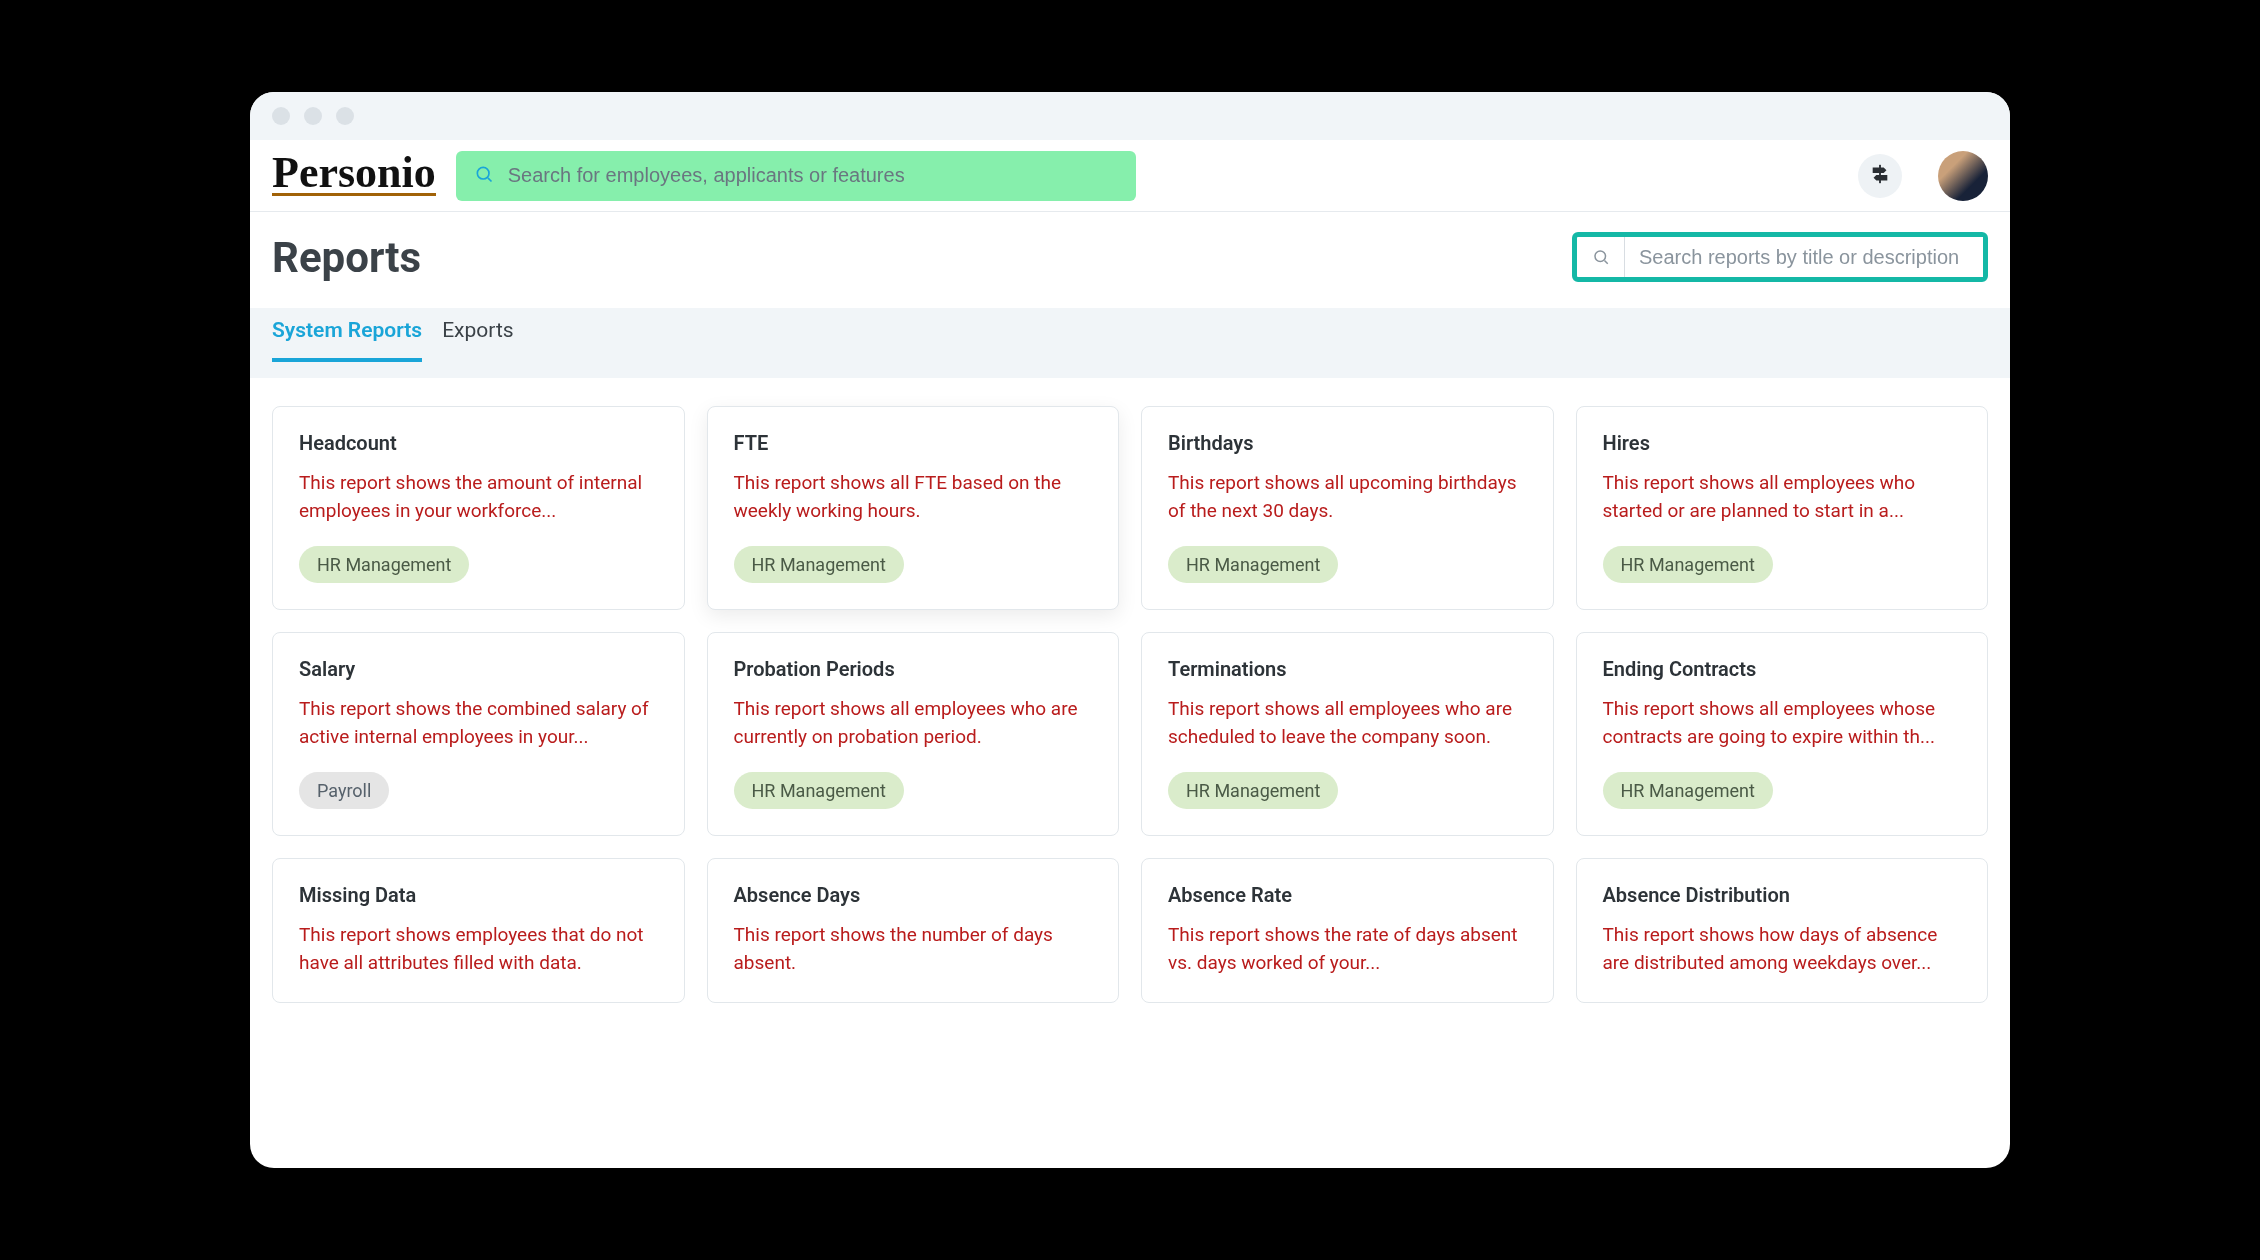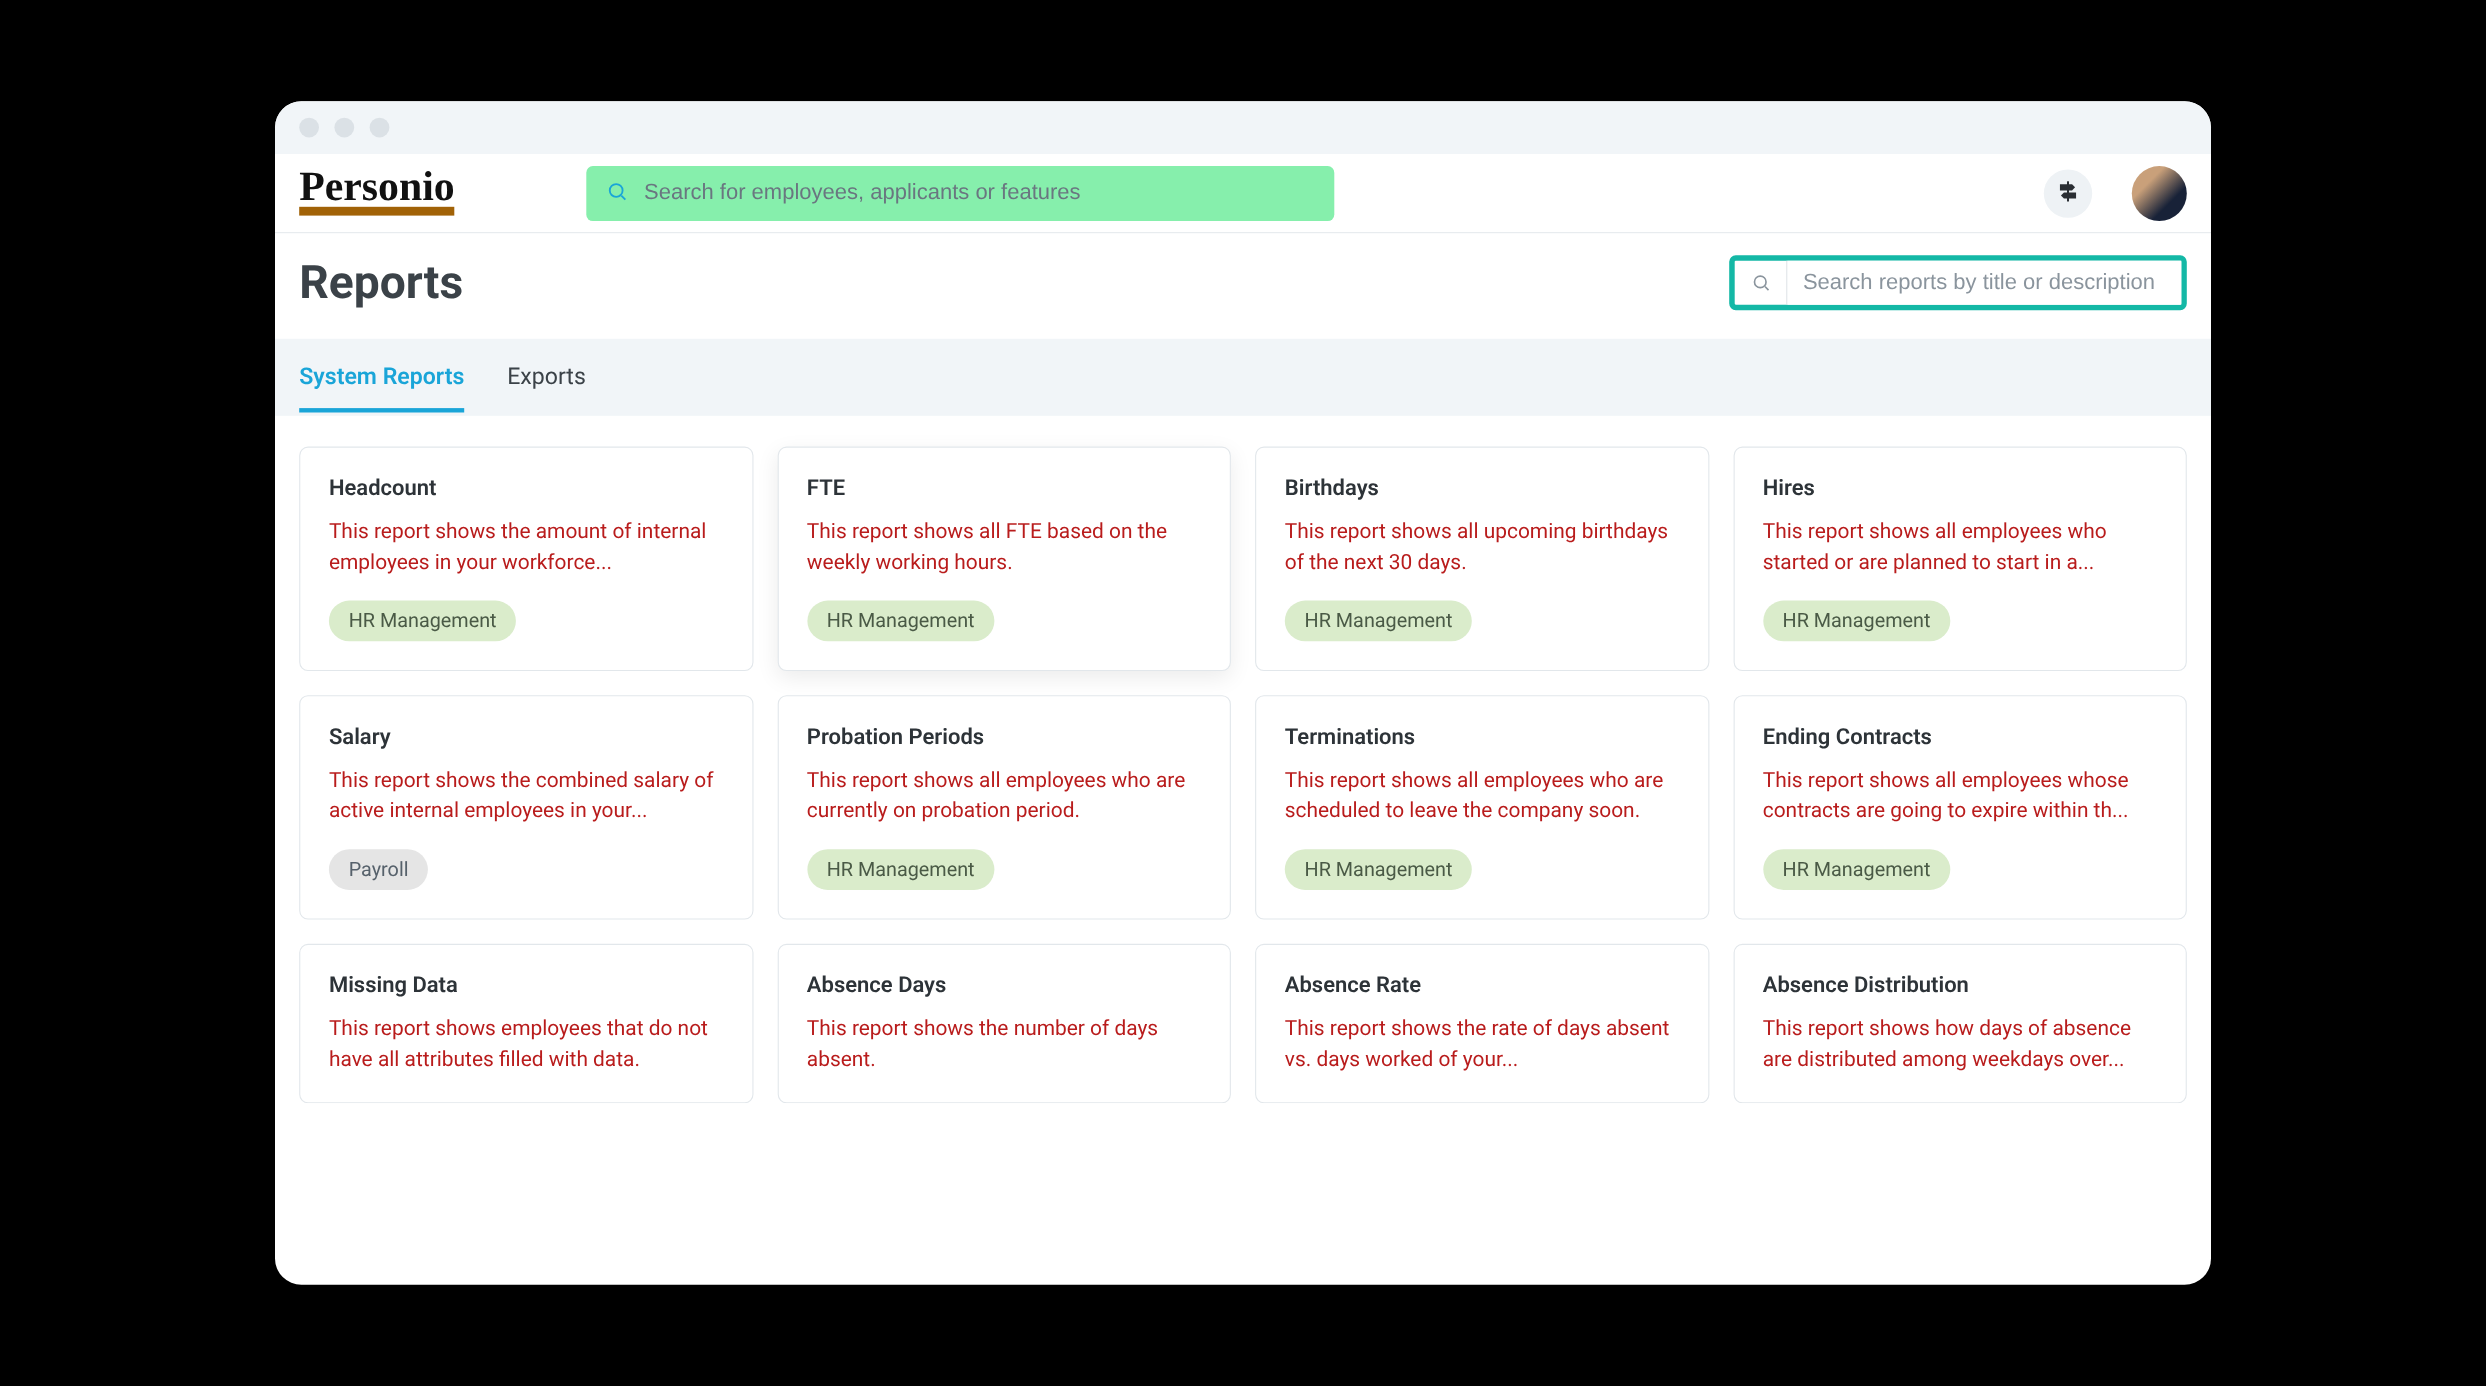--- a/index.html
+++ b/index.html
@@ -36,27 +36,26 @@
   .topbar {
     height: 72px;
     display: flex;
     align-items: center;
     padding: 0 22px;
     border-bottom: 1px solid #e6eaee;
     gap: 20px;
   }
   .logo {
     font-family: 'Brush Script MT', cursive;
-    font-size: 38px;
+    font-size: 44px;
     font-weight: 600;
     color: #111;
-    border-bottom: 8px solid #a16207;
+    border-bottom: 3px solid #a16207;
     padding-bottom: 2px;
     line-height: 0.8;
-    margin-right: 100px;
   }
   .global-search {
     width: 680px;
     height: 50px;
     background: #86efac;
     border-radius: 6px;
     display: flex;
     align-items: center;
     padding: 0 18px;
     gap: 14px;
@@ -101,22 +100,22 @@
   }
   .report-search .icon-box svg { width: 18px; height: 18px; stroke: #8a949d; fill: none; stroke-width: 2; }
   .report-search input {
     flex: 1; border: none; outline: none; padding: 0 14px;
     font-size: 20px; color: #5b6670;
   }
   .report-search input::placeholder { color: #8a949d; }
   .tabs-row {
     background: #f1f5f8;
     display: flex;
-    padding: 3px 22px;
-    gap: 39px;
+    padding: 16px 22px;
+    gap: 20px;
     align-items: flex-end;
     height: 70px;
   }
   .tab {
     padding: 22px 0 20px 0;
     font-size: 21px;
     color: #3b4248;
     cursor: pointer;
   }
   .tab.active {

